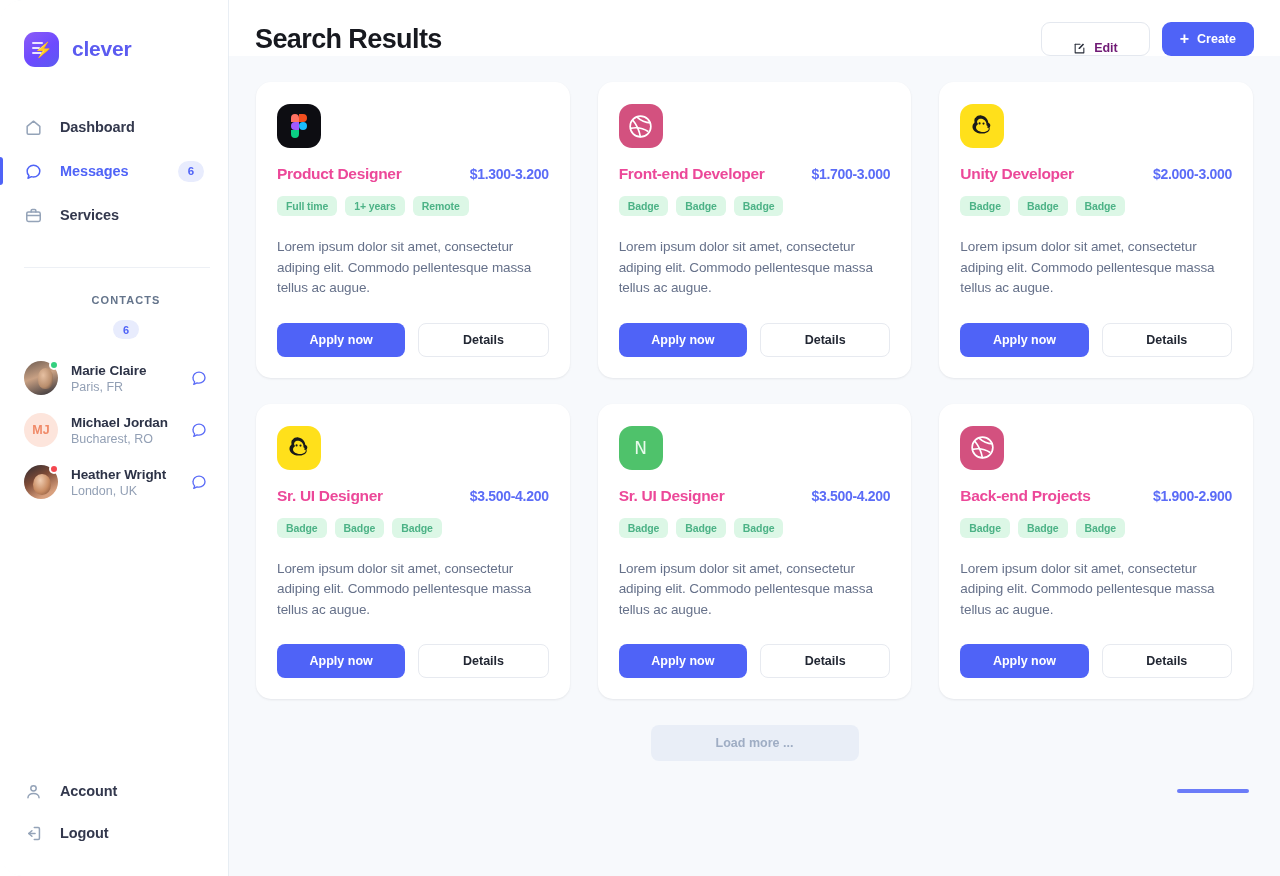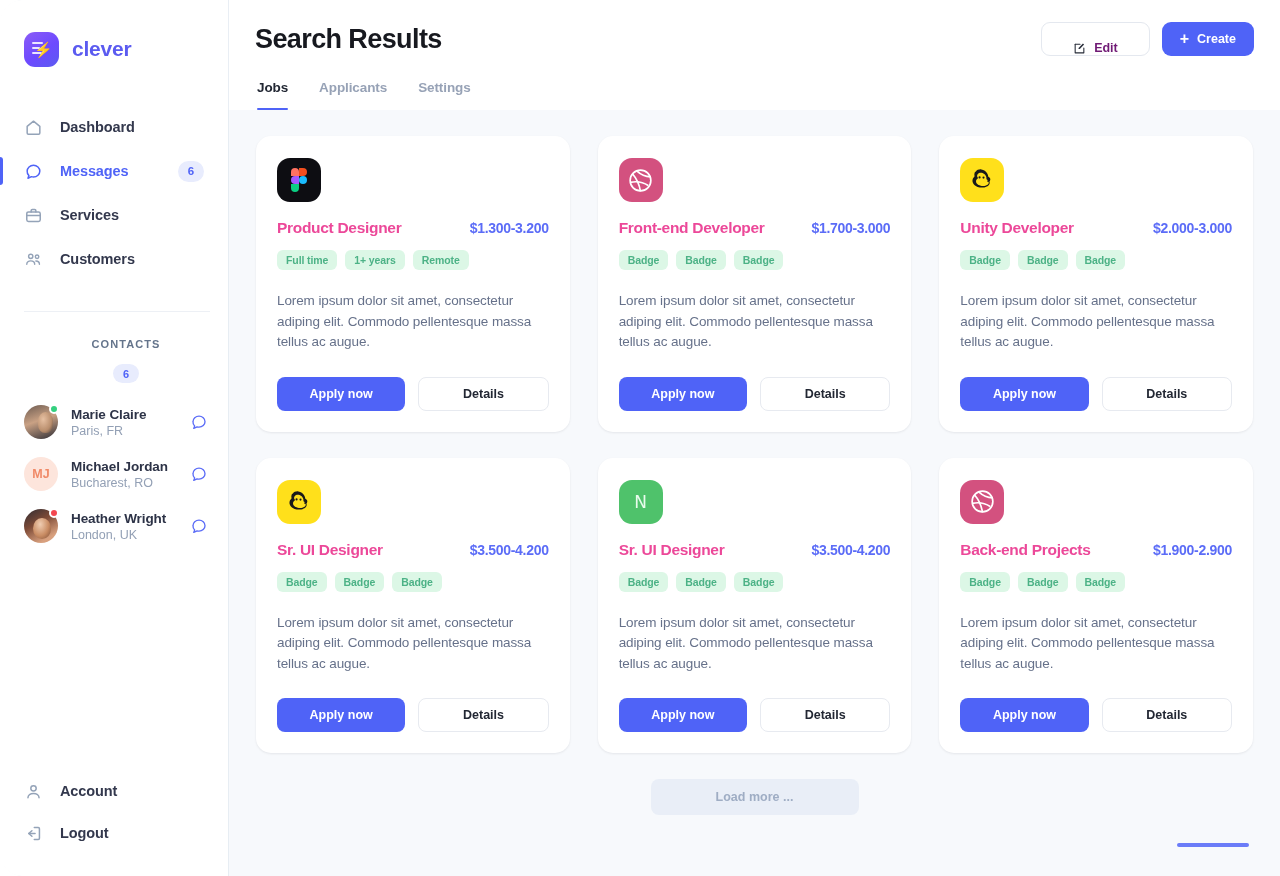--- a/index.html
+++ b/index.html
@@ -391,31 +391,20 @@
         <span class="ico">
           <svg viewBox="0 0 24 24" fill="none" stroke="currentColor" stroke-width="1.9" stroke-linecap="round" stroke-linejoin="round">
               <rect x="3.5" y="7.5" width="17" height="12" rx="2.2"></rect>
               <path d="M9 7.5V6a1.5 1.5 0 0 1 1.5-1.5h3A1.5 1.5 0 0 1 15 6v1.5"></path>
               <path d="M3.5 12h17"></path>
             </svg>
         </span>
         <span class="nav-label">Services</span>
       </div>
 
-      <div class="nav-item">
-        <span class="ico">
-          <svg viewBox="0 0 24 24" fill="none" stroke="currentColor" stroke-width="1.8" stroke-linecap="round" stroke-linejoin="round">
-              <circle cx="8.5" cy="8" r="2.7"></circle>
-              <circle cx="16.5" cy="8.5" r="2.2"></circle>
-              <path d="M3.5 18c0-2.6 2.2-4.3 5-4.3s5 1.7 5 4.3"></path>
-              <path d="M15 13.9c2.6 0 4.5 1.5 4.5 4.1"></path>
-            </svg>
-        </span>
-        <span class="nav-label">Customers</span>
-      </div>
     </nav>
 
     <div class="divider"></div>
 
     <div class="contacts-head">
       <span class="contacts-title">CONTACTS</span>
       <span class="contacts-count">6</span>
     </div>
 
     <div class="contact-list">
@@ -505,25 +494,20 @@
             </span>
             <span>Edit</span>
           </button>
           <button class="btn-create">
             <span class="plus">+</span>
             <span>Create</span>
           </button>
         </div>
       </div>
 
-      <div class="tabs">
-        <div class="tab active">Jobs</div>
-        <div class="tab">Applicants</div>
-        <div class="tab">Settings</div>
-      </div>
     </header>
 
     <section class="content">
       <div class="cards-grid">
 
         <article class="card">
           <div class="card-logo logo-figma">
             <span class="figma-mark">
               <span class="fm1"></span>
                 <span class="fm2"></span>

